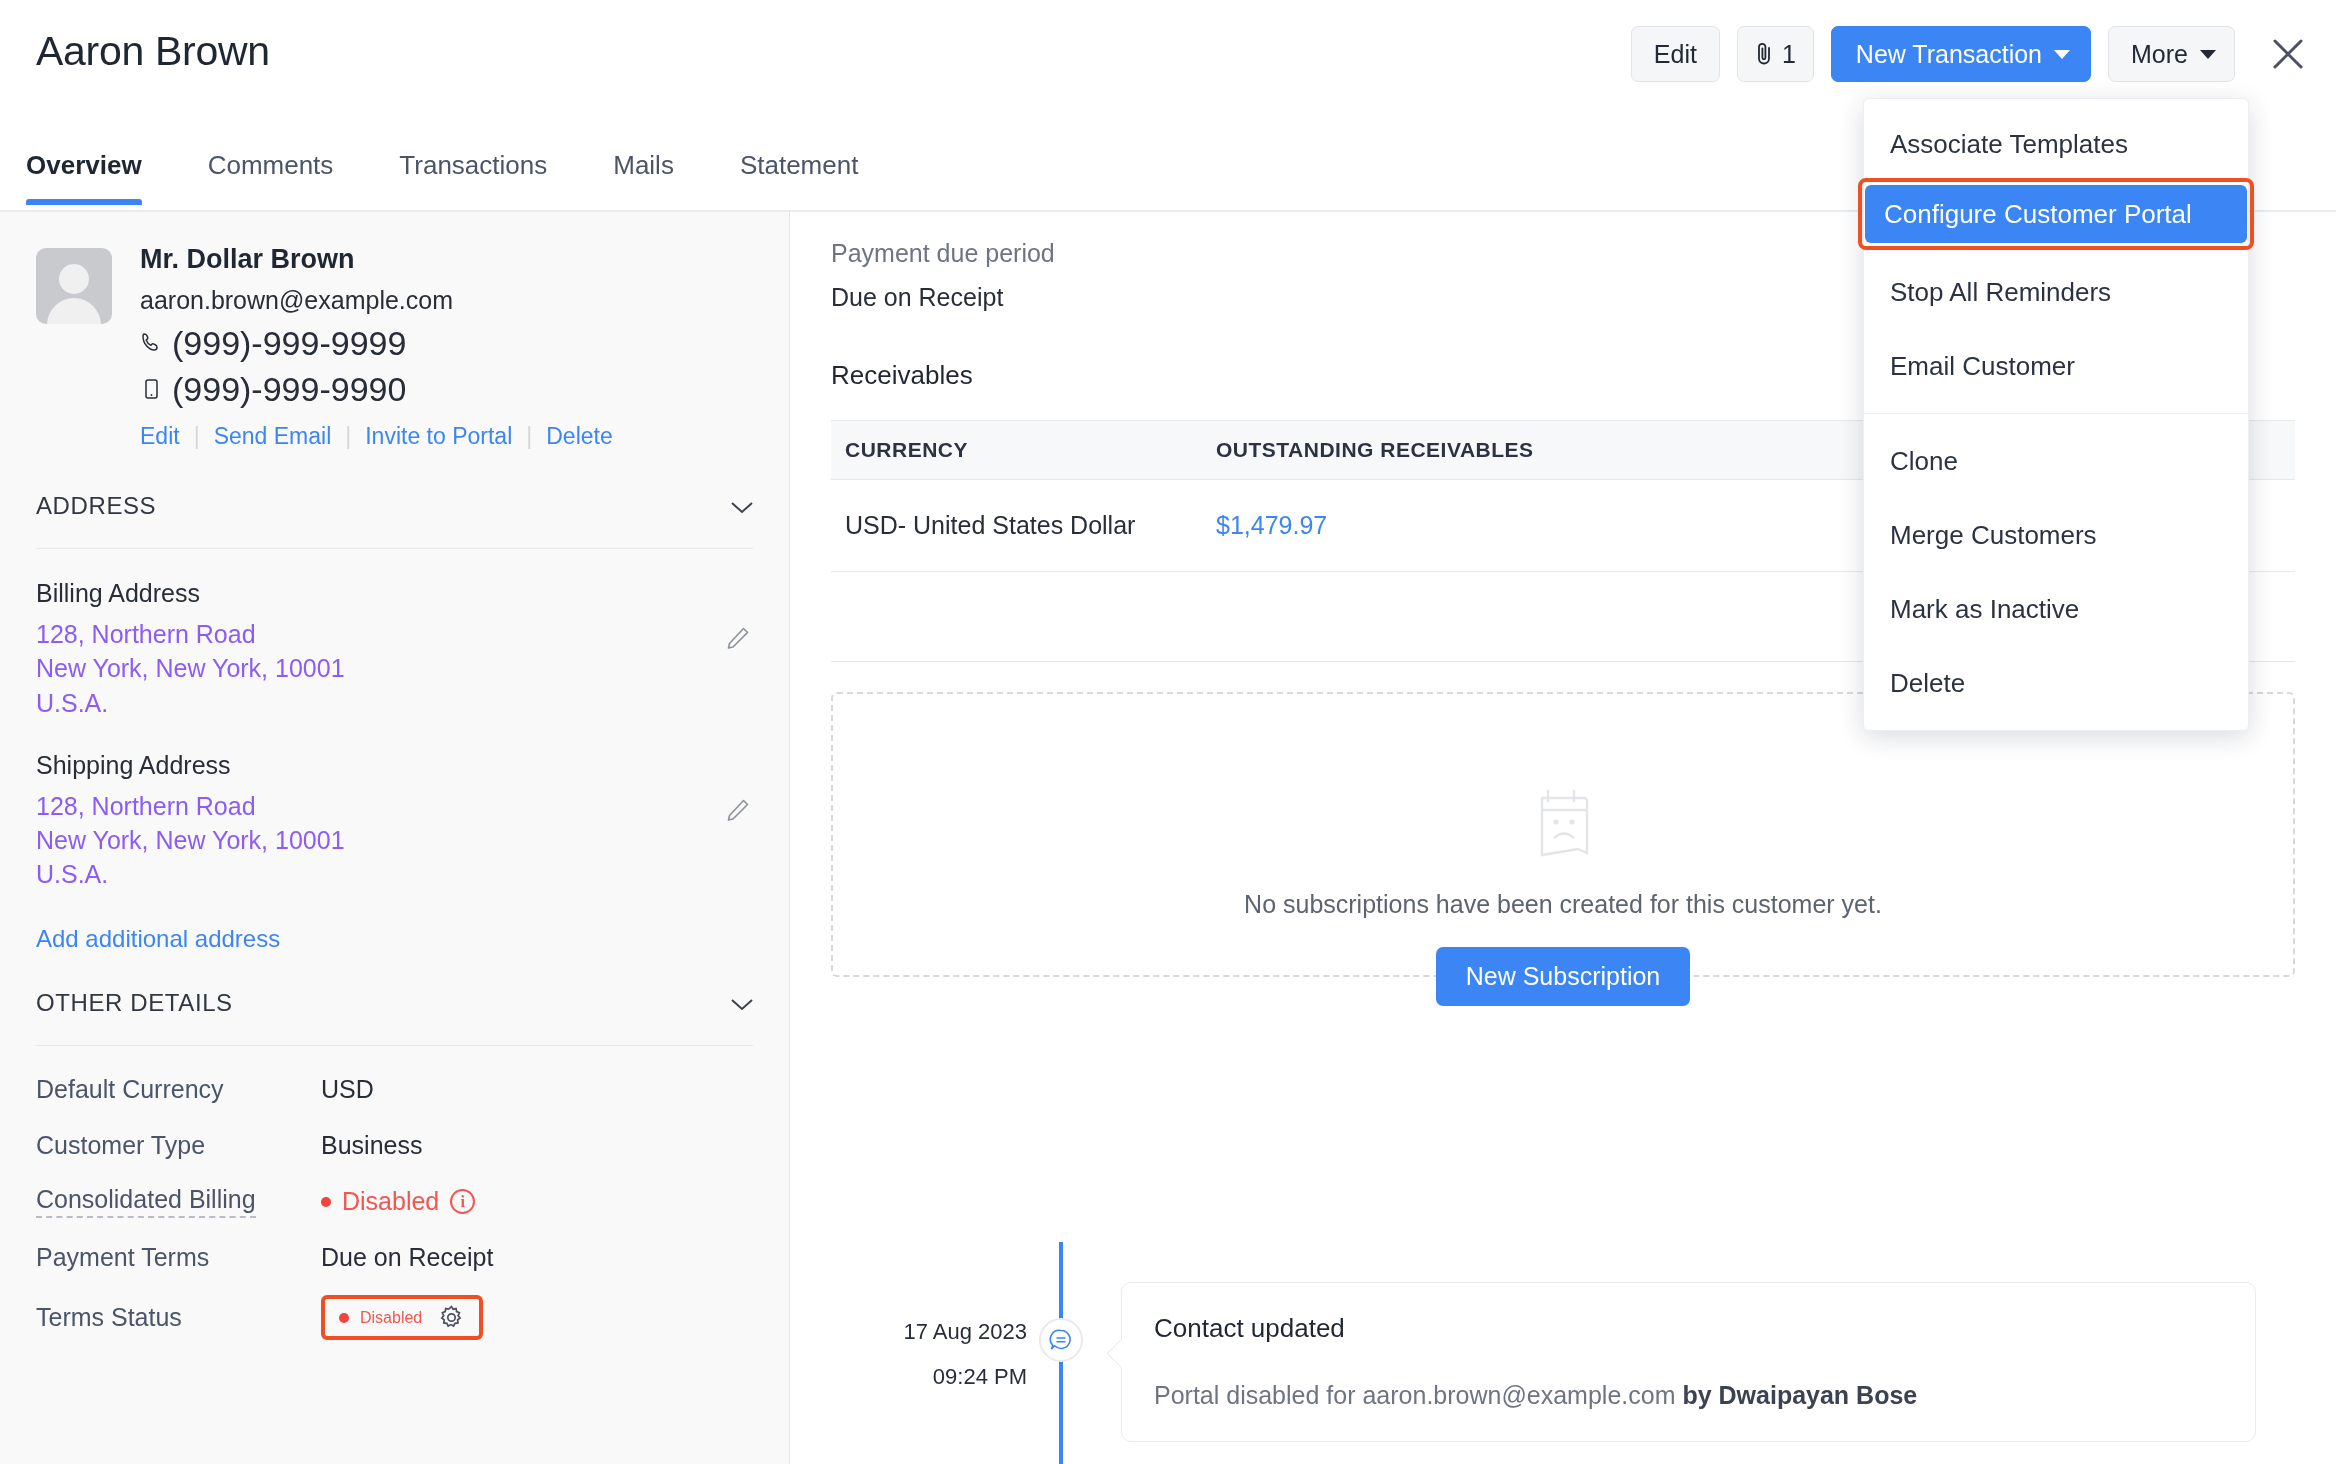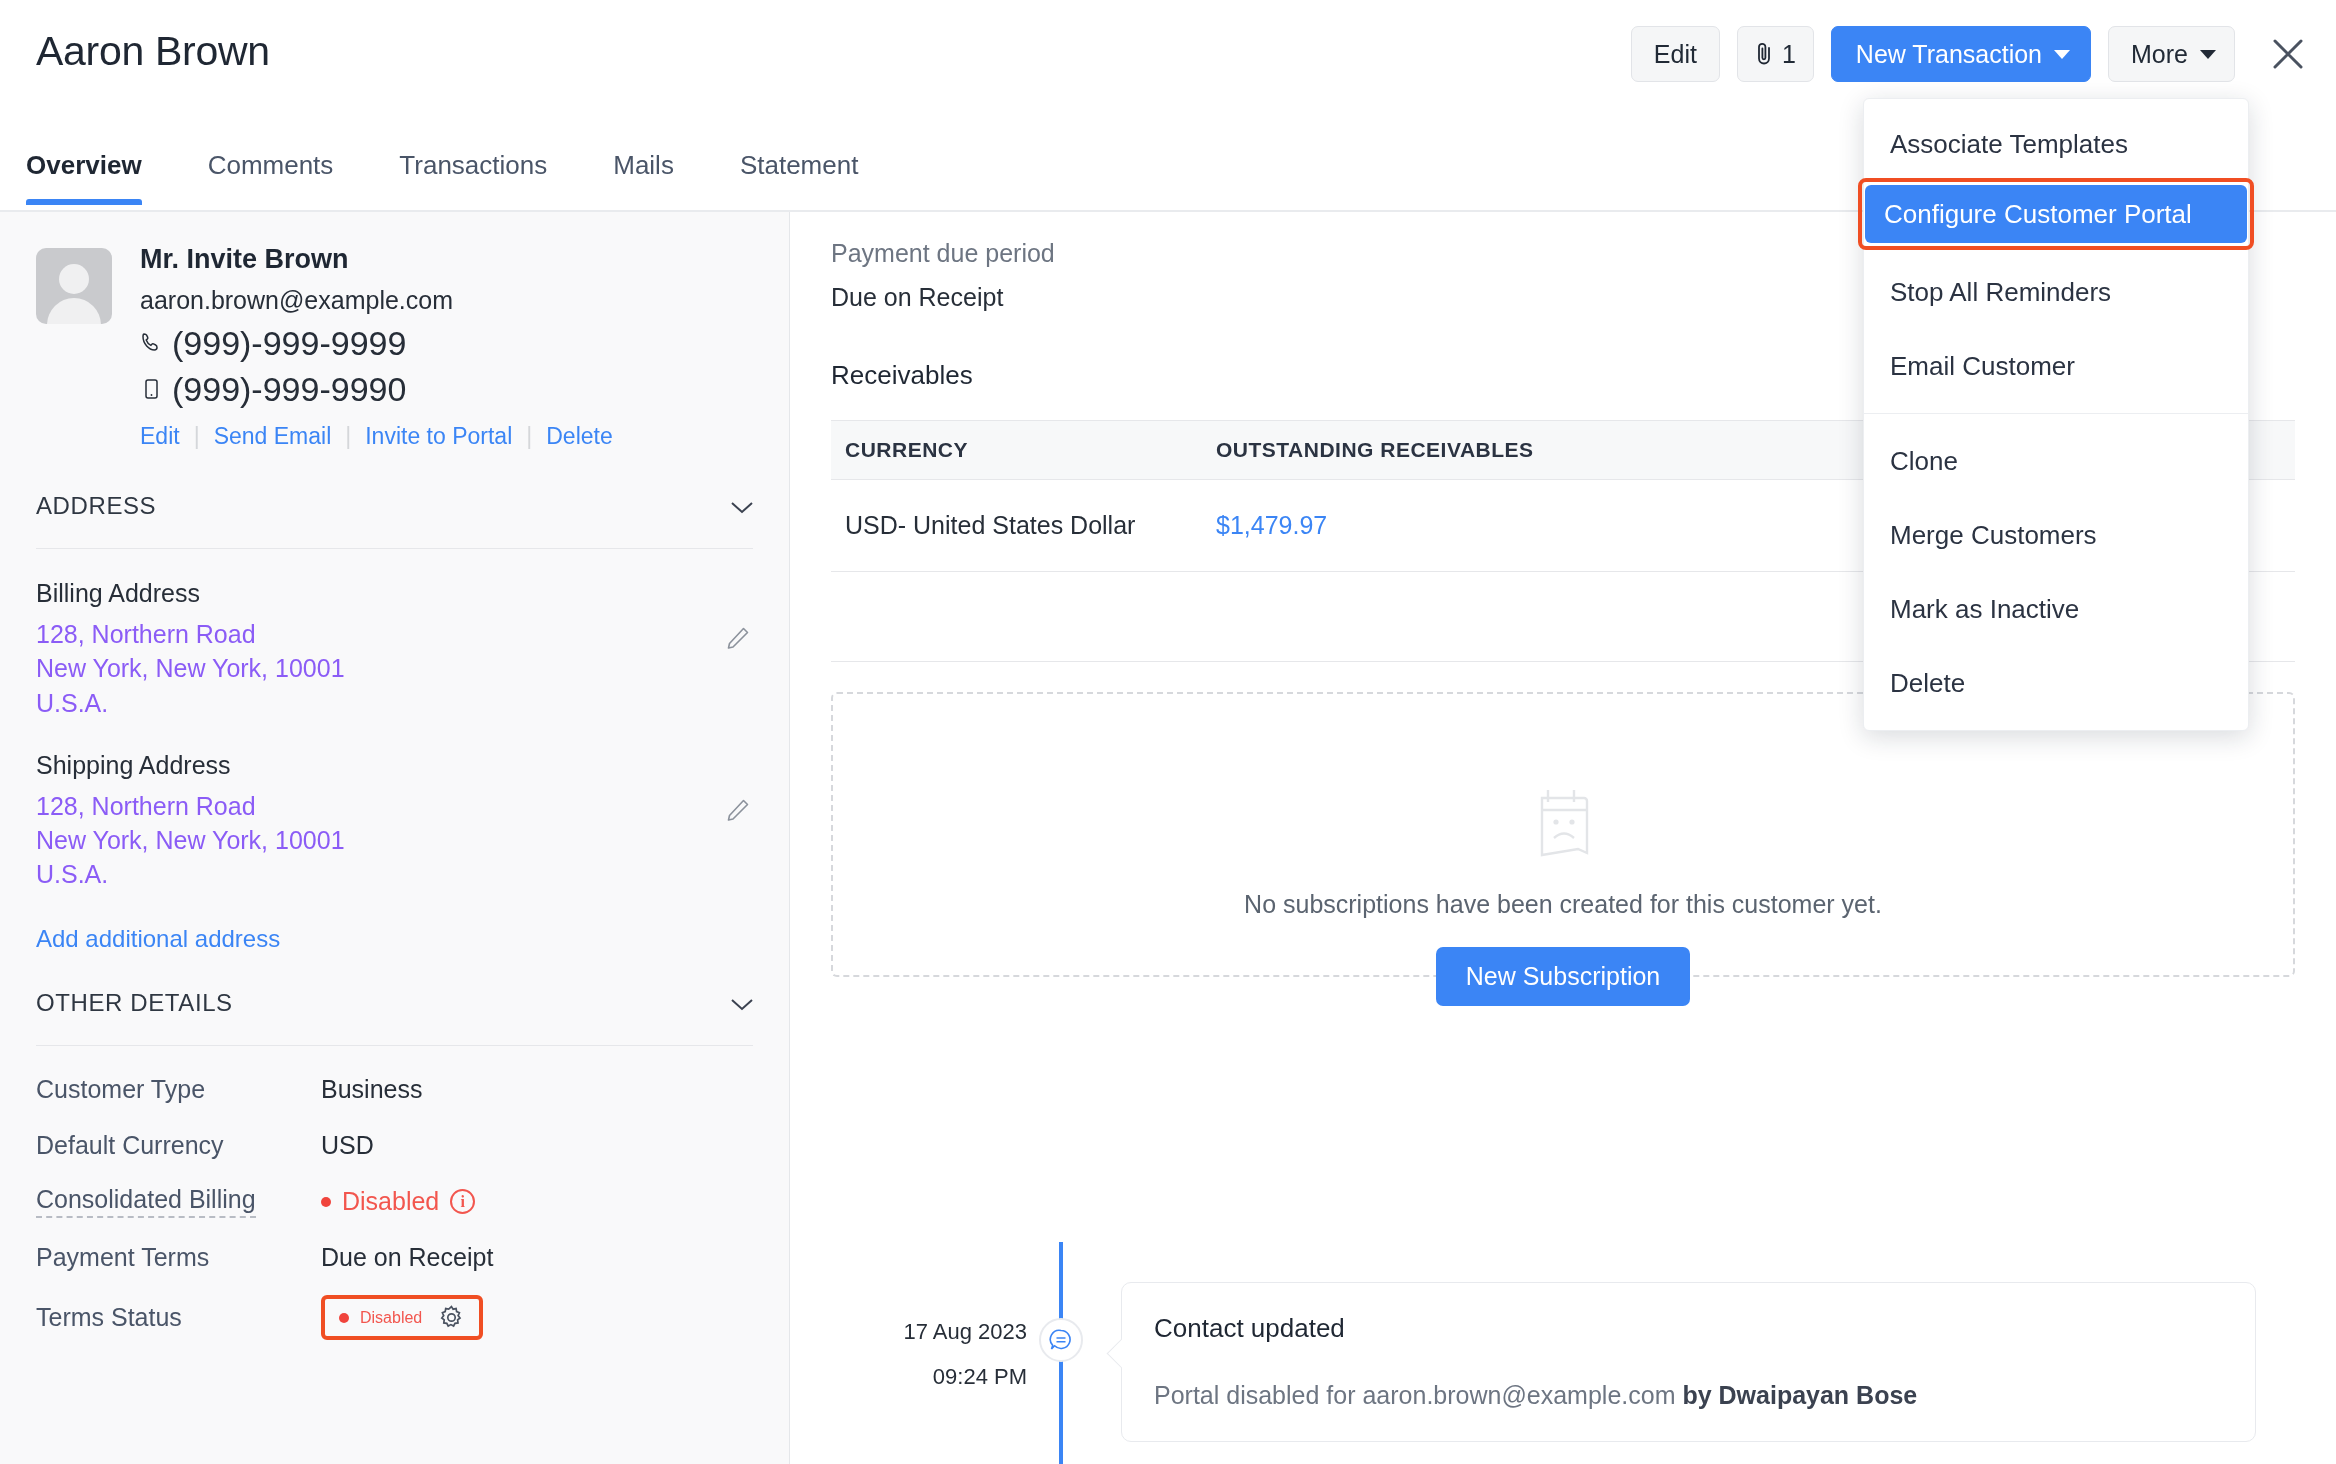--- a/index.html
+++ b/index.html
@@ -238,21 +238,21 @@
     <div class="tab">Transactions</div>
     <div class="tab">Mails</div>
     <div class="tab">Statement</div>
   </div>
 
   <div class="left-panel">
 
     <div class="contact-block">
       <div class="avatar"></div>
       <div class="contact-info">
-        <div class="contact-name">Mr. Invite Brown</div>
+        <div class="contact-name">Mr. Dollar Brown</div>
         <div class="contact-email">aaron.brown@example.com</div>
         <div class="contact-phone">
           <span>
             <svg width="22" height="24" viewBox="0 0 22 24">
                 <path d="M4 3c1 0 2 0 2.6 1.2l1.1 2.2c.3.7.1 1.3-.5 1.8l-1 .8c.7 2 2.6 4.3 4.7 5.4l.8-1c.5-.6 1.1-.8 1.8-.5l2.2 1.1C17 14.6 17 15.6 17 16.6c0 1.4-1.2 2.4-2.6 2.4C9 19 3 13 3 5.6 3 4.2 3.6 3 4 3z" fill="none" stroke="#272e38" stroke-width="1.5"></path>
               </svg>
           </span>
           <span>(999)-999-9999</span>
         </div>
         <div class="contact-phone">
@@ -318,27 +318,27 @@
       <span class="chev">
         <svg width="22" height="12" viewBox="0 0 22 12">
             <path d="M1 1 L11 10 L21 1" fill="none" stroke="#3b4250" stroke-width="2"></path>
           </svg>
       </span>
     </div>
 
     <div style="height:16px"></div>
 
     <div class="detail-row">
+      <span class="detail-label">Default Currency</span>
+      <span class="detail-value">USD</span>
+    </div>
+
+    <div class="detail-row">
       <span class="detail-label">Customer Type</span>
       <span class="detail-value">Business</span>
-    </div>
-
-    <div class="detail-row">
-      <span class="detail-label">Default Currency</span>
-      <span class="detail-value">USD</span>
     </div>
 
     <div class="detail-row">
       <span class="detail-label-wrap">
         <span class="detail-label dashed">Consolidated Billing</span>
       </span>
       <span class="detail-value">
         <span class="dot"></span>
         <span class="disabled-text">Disabled</span>
         <span class="info-i">i</span>

